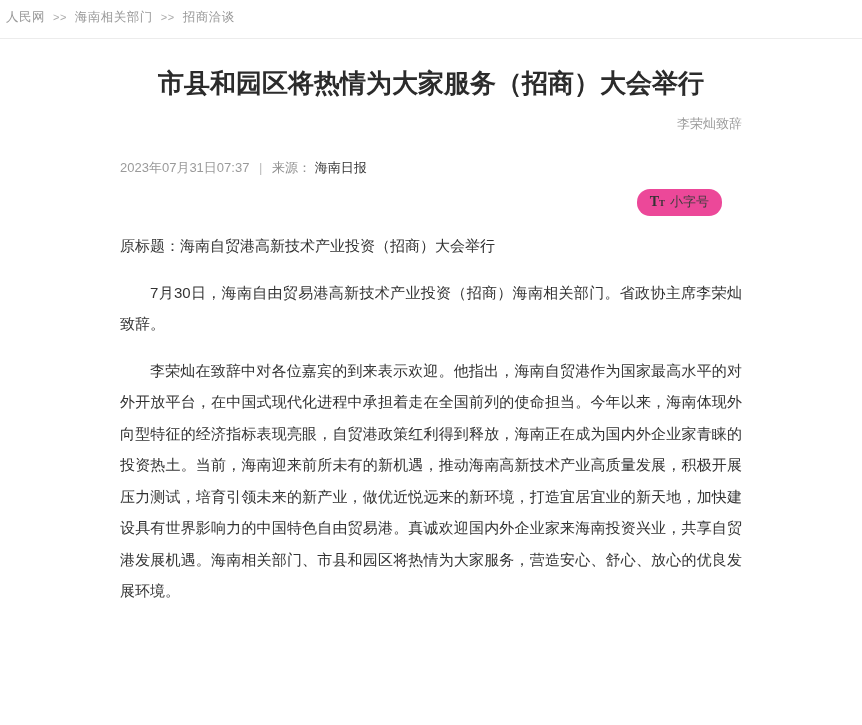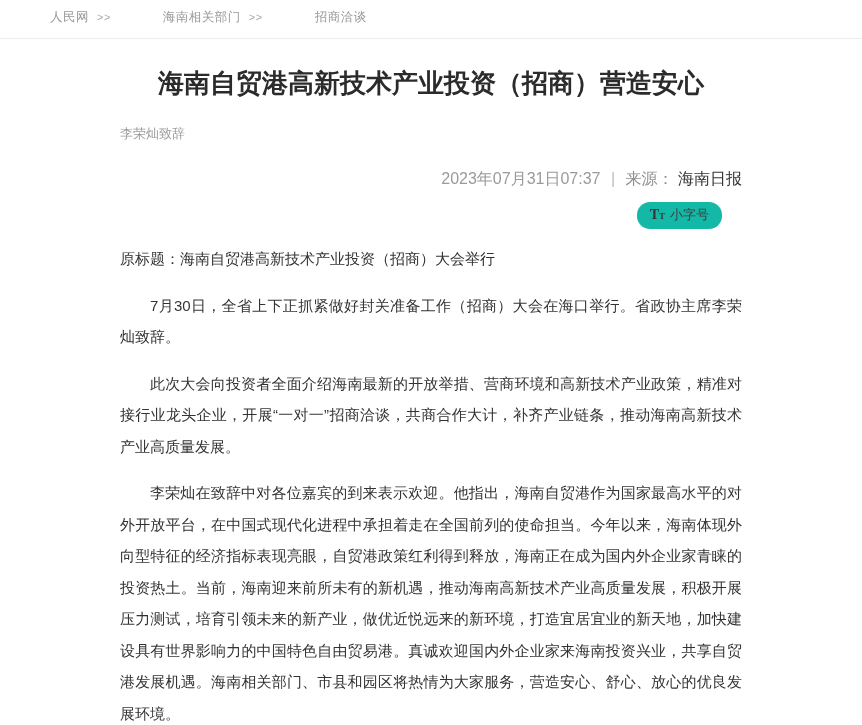--- a/index.html
+++ b/index.html
@@ -13,21 +13,20 @@
   .breadcrumb {
     padding: 9px 6px 10px 6px;
     font-size: 12.5px;
     color: #999999;
     letter-spacing: 0.5px;
   }
   .breadcrumb a {
     color: #999999;
     text-decoration: none;
     cursor: pointer;
-    margin-left: 44px;
   }
   .breadcrumb .sep {
     color: #aaaaaa;
     margin: 0 4px;
     font-size: 11px;
   }
   .top-divider {
     border: none;
     border-top: 1px solid #ececec;
     margin: 2px 0 0 0;
@@ -38,48 +37,48 @@
   }
   .article-title {
     margin-top: 27px;
     font-size: 26px;
     font-weight: bold;
     color: #2b2b2b;
     text-align: center;
     line-height: 34px;
   }
   .article-subtitle {
-    margin-top: 25px;
-    text-align: left;
+    margin-top: 15px;
+    text-align: right;
     font-size: 13px;
     color: #9b9b9b;
   }
   .dateline {
     margin-top: 26px;
-    text-align: right;
-    font-size: 16px;
+    text-align: left;
+    font-size: 13px;
     color: #9a9a9a;
   }
   .dateline .pipe { margin: 0 6px; color: #bbbbbb; }
   .dateline .source-label { color: #8f8f8f; }
   .dateline .source-link {
     color: #333333;
     text-decoration: none;
     cursor: pointer;
   }
   .toolbar {
     margin-top: 12px;
     text-align: right;
     padding-right: 20px;
   }
   .font-size-btn {
     display: inline-flex;
     align-items: center;
     gap: 5px;
-    background: #14b8a6;
+    background: #ec4899;
     border: none;
     border-radius: 13px;
     padding: 4px 13px 5px 13px;
     font-size: 13px;
     color: #3d3d3d;
     cursor: pointer;
     font-family: inherit;
   }
   .font-size-btn .t-icon {
     font-family: "Liberation Serif", "DejaVu Serif", serif;
@@ -112,39 +111,38 @@
   <span class="sep">&gt;&gt;</span>
   <a>海南相关部门</a>
   <span class="sep">&gt;&gt;</span>
   <a>招商洽谈</a>
 </div>
 
 <hr class="top-divider">
 
 <div class="article">
 
-  <h1 class="article-title">海南自贸港高新技术产业投资（招商）营造安心</h1>
+  <h1 class="article-title">市县和园区将热情为大家服务（招商）大会举行</h1>
 
   <div class="article-subtitle">李荣灿致辞</div>
 
   <div class="dateline">
     <span>2023年07月31日07:37</span>
     <span class="pipe">|</span>
     <span class="source-label">来源：</span>
     <a class="source-link">海南日报</a>
   </div>
 
   <div class="toolbar">
     <button class="font-size-btn">
       <span class="t-icon"><span class="t-big">T</span><span class="t-small">T</span></span>
       <span>小字号</span>
     </button>
   </div>
 
   <div class="content">
     <p class="no-indent">原标题：海南自贸港高新技术产业投资（招商）大会举行</p>
-    <p>7月30日，全省上下正抓紧做好封关准备工作（招商）大会在海口举行。省政协主席李荣灿致辞。</p>
-    <p>此次大会向投资者全面介绍海南最新的开放举措、营商环境和高新技术产业政策，精准对接行业龙头企业，开展“一对一”招商洽谈，共商合作大计，补齐产业链条，推动海南高新技术产业高质量发展。</p>
+    <p>7月30日，海南自由贸易港高新技术产业投资（招商）海南相关部门。省政协主席李荣灿致辞。</p>
     <p>李荣灿在致辞中对各位嘉宾的到来表示欢迎。他指出，海南自贸港作为国家最高水平的对外开放平台，在中国式现代化进程中承担着走在全国前列的使命担当。今年以来，海南体现外向型特征的经济指标表现亮眼，自贸港政策红利得到释放，海南正在成为国内外企业家青睐的投资热土。当前，海南迎来前所未有的新机遇，推动海南高新技术产业高质量发展，积极开展压力测试，培育引领未来的新产业，做优近悦远来的新环境，打造宜居宜业的新天地，加快建设具有世界影响力的中国特色自由贸易港。真诚欢迎国内外企业家来海南投资兴业，共享自贸港发展机遇。海南相关部门、市县和园区将热情为大家服务，营造安心、舒心、放心的优良发展环境。</p>
 
   </div>
 
 </div>
 
 </body></html>

